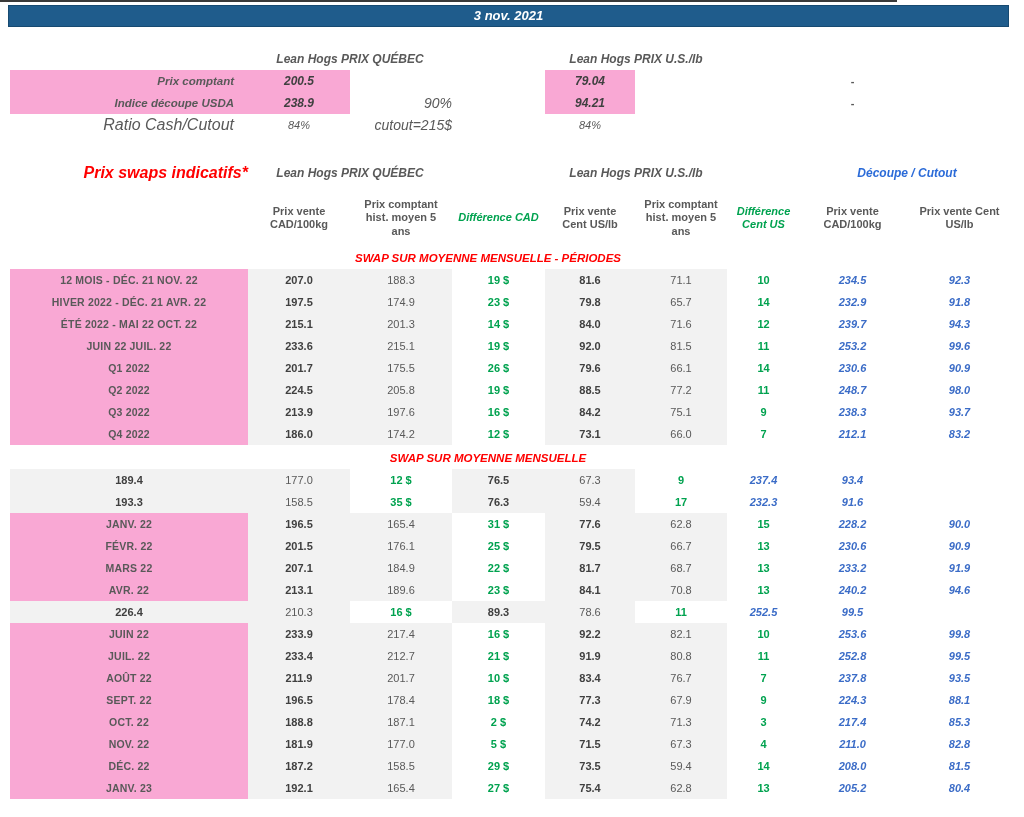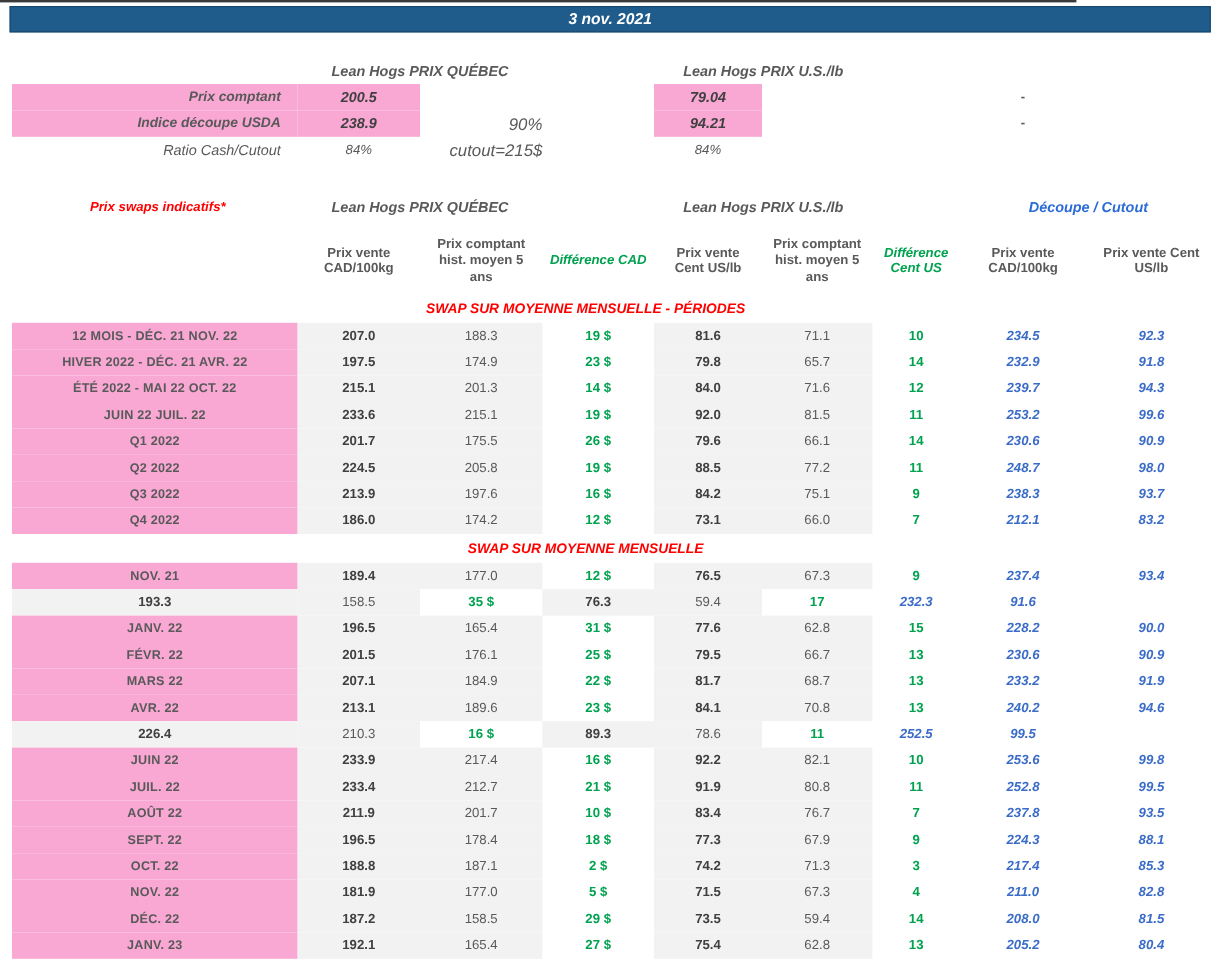--- a/index.html
+++ b/index.html
@@ -45,30 +45,30 @@
   .v-bold  { color:#404040; font-weight:bold; }
   .v-reg   { color:#595959; }
   .v-green { color:#00a24f; font-weight:bold; }
   .v-blue  { color:#3b6cc7; font-weight:bold; font-style:italic; }
   .v-dash  { color:#595959; font-weight:bold; }
   
   .top-table { margin-top: 24px; }
   .tt-title { height:19px; line-height:17px; font-weight:bold; font-style:italic; font-size:12px; color:#595959; }
   .tt-row .cell { height:22px; line-height:22px; }
   .tt-lab { color:#595959; font-weight:bold; font-style:italic; font-size:11.5px; text-align:right; padding-right:14px; }
-  .tt-lab-plain { color:#595959; font-style:italic; font-size:12px; text-align:right; padding-right:14px; height:21px; line-height:21px; }
+  .tt-lab-plain { color:#595959; font-style:italic; font-size:16px; text-align:right; padding-right:14px; height:21px; line-height:21px; }
   .tt-val { color:#404040; font-weight:bold; font-style:italic; font-size:12px;text-align:center; }
   .tt-note { color:#595959; font-style:italic; font-size:14px; text-align:right; padding-left:5px; }
   .tt-pct { color:#595959; font-style:italic; font-size:11px; height:21px; line-height:21px; }
   .span-qc { grid-column: 2 / span 2; }
   .span-us { grid-column: 5 / span 2; }
   .span-cut { grid-column: 8 / span 2; }
   
   .swaps-title-row { margin-top: 27px; height: 20px; line-height: 20px; }
-  .swaps-name { color:#ff0000; font-weight:bold; font-style:italic; font-size:11px; text-align:center; padding-left:5px; }
+  .swaps-name { color:#ff0000; font-weight:bold; font-style:italic; font-size:16px; text-align:right; padding-left:5px; }
   .swaps-grp { color:#595959; font-weight:bold; font-style:italic; font-size:12px; }
   .swaps-cut { color:#2b6bd8; font-weight:bold; font-style:italic; font-size:12px; }
   .colheads { margin-top: 6px; }
   .colhead {
     height: 58px;
     display: flex; align-items: center; justify-content: center;
     color:#595959; font-weight:bold; font-size:11px; line-height:1.2;
     padding: 0 6px;
   }
   .colhead.green { color:#00a24f; font-style:italic; }
@@ -237,21 +237,20 @@
         <div class="cell v-reg bg-light">174.2</div>
         <div class="cell v-green">12 $</div>
         <div class="cell v-bold bg-light">73.1</div>
         <div class="cell v-reg bg-light">66.0</div>
         <div class="cell v-green">7</div>
         <div class="cell v-blue">212.1</div>
         <div class="cell v-blue">83.2</div>
       </div>
       <div class="sectionhead tall">SWAP SUR MOYENNE MENSUELLE</div>
       <div class="grid row">
-        <div class="cell lab bg-label">NOV. 21</div>
         <div class="cell v-bold bg-light">189.4</div>
         <div class="cell v-reg bg-light">177.0</div>
         <div class="cell v-green">12 $</div>
         <div class="cell v-bold bg-light">76.5</div>
         <div class="cell v-reg bg-light">67.3</div>
         <div class="cell v-green">9</div>
         <div class="cell v-blue">237.4</div>
         <div class="cell v-blue">93.4</div>
       </div>
       <div class="grid row">

